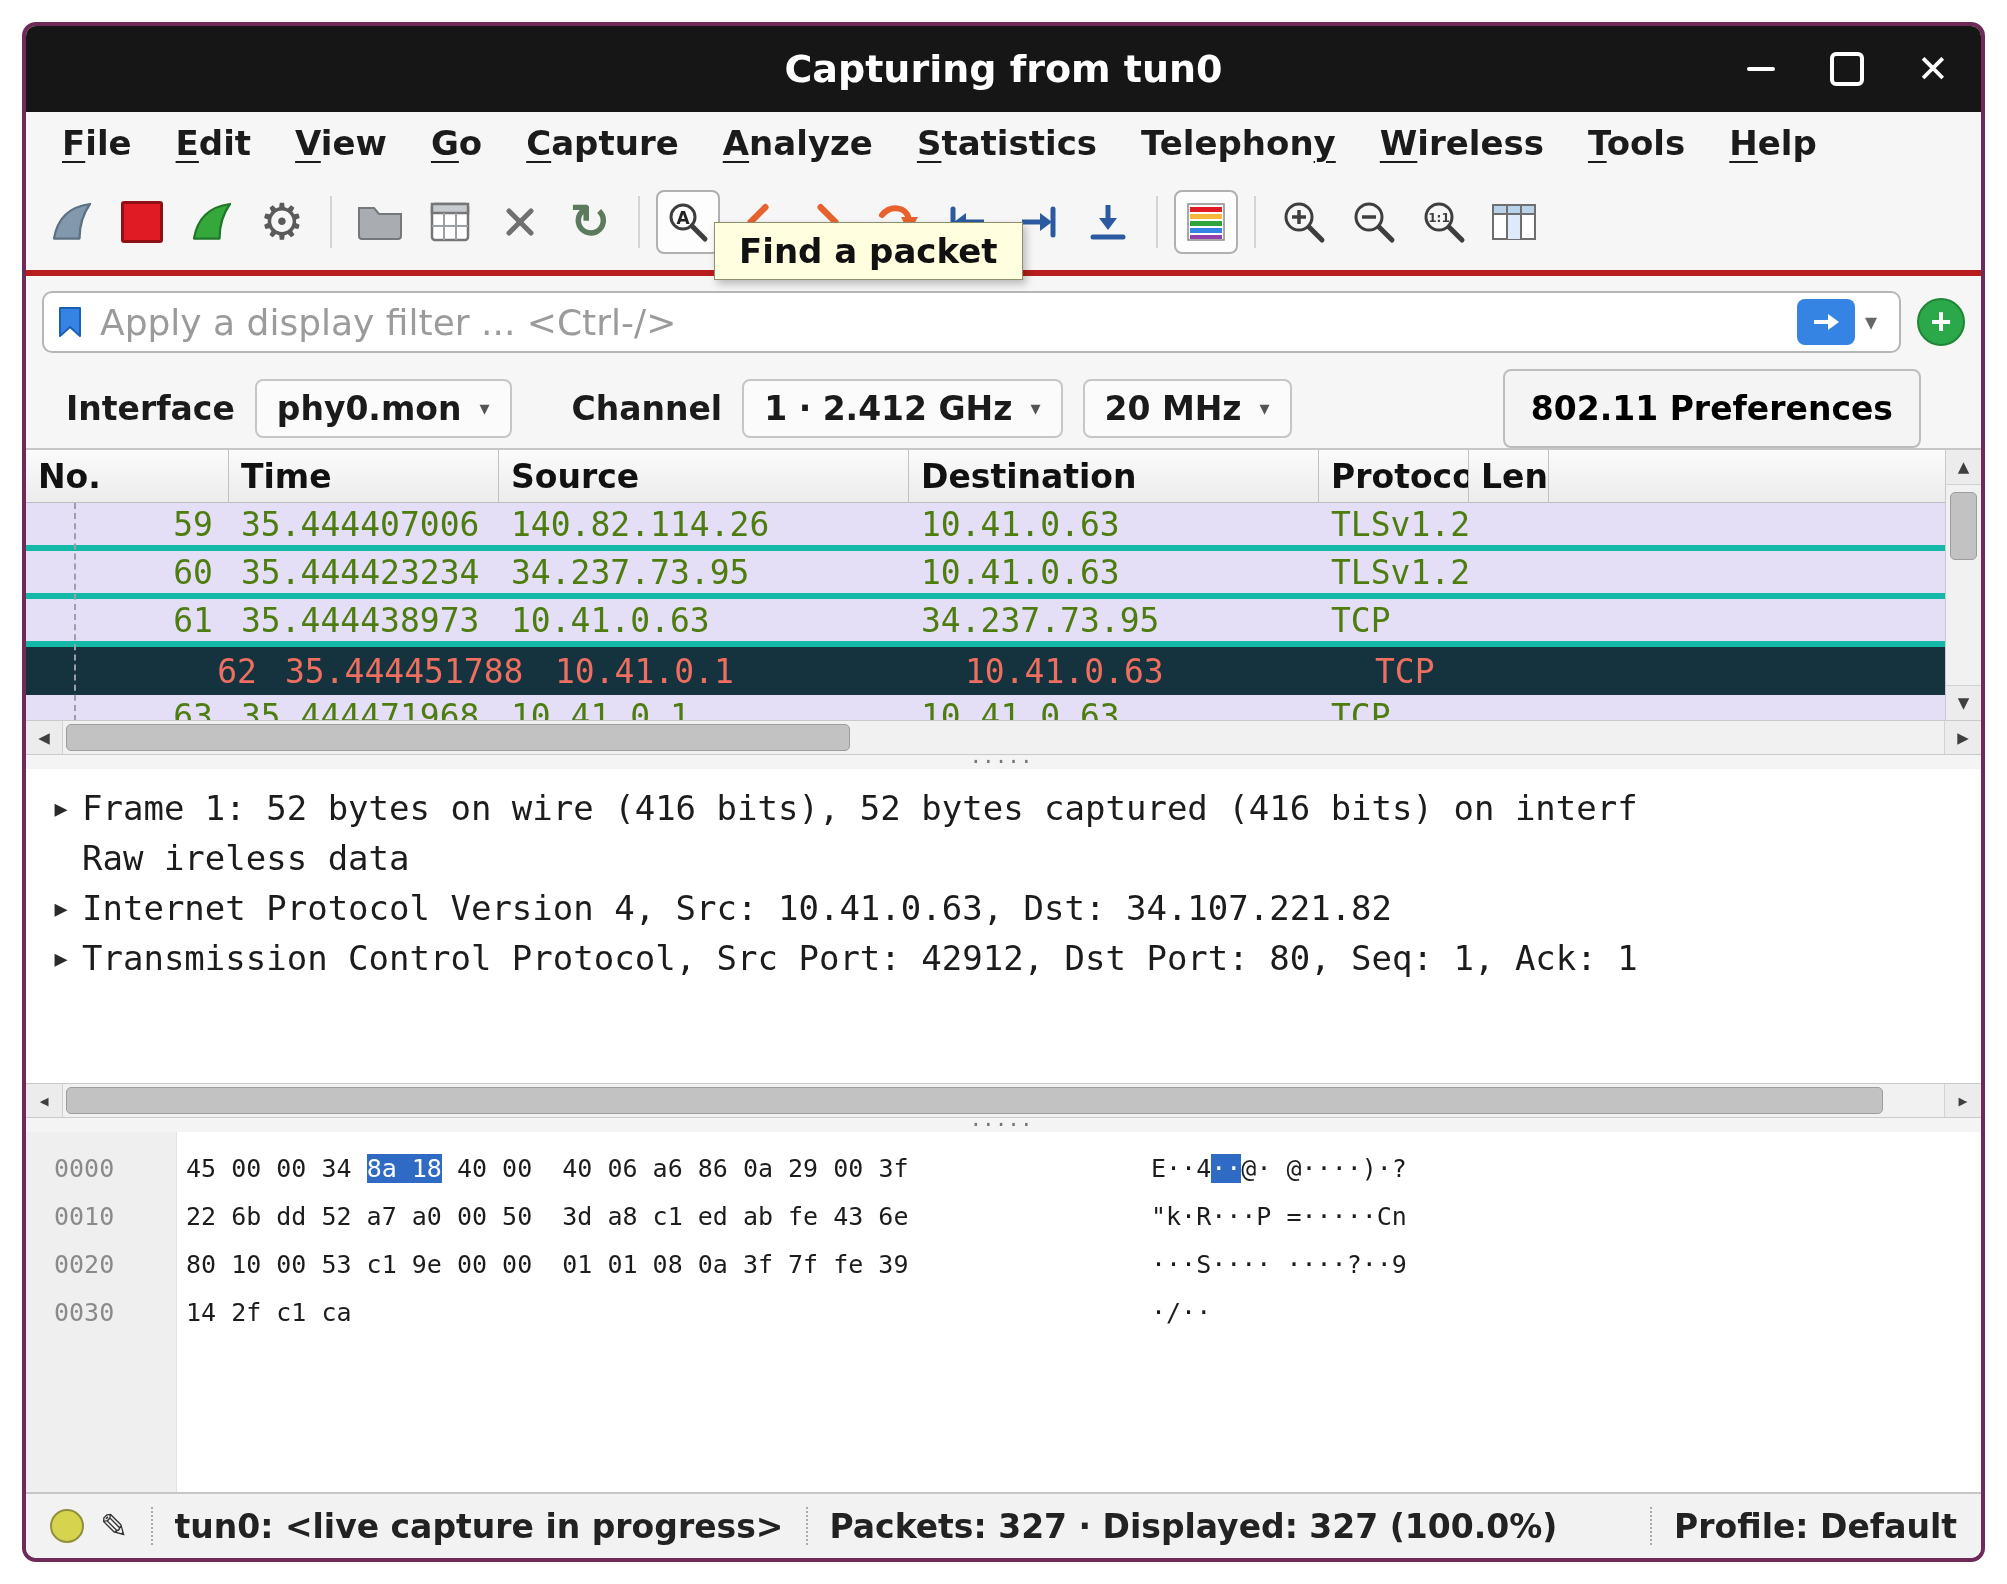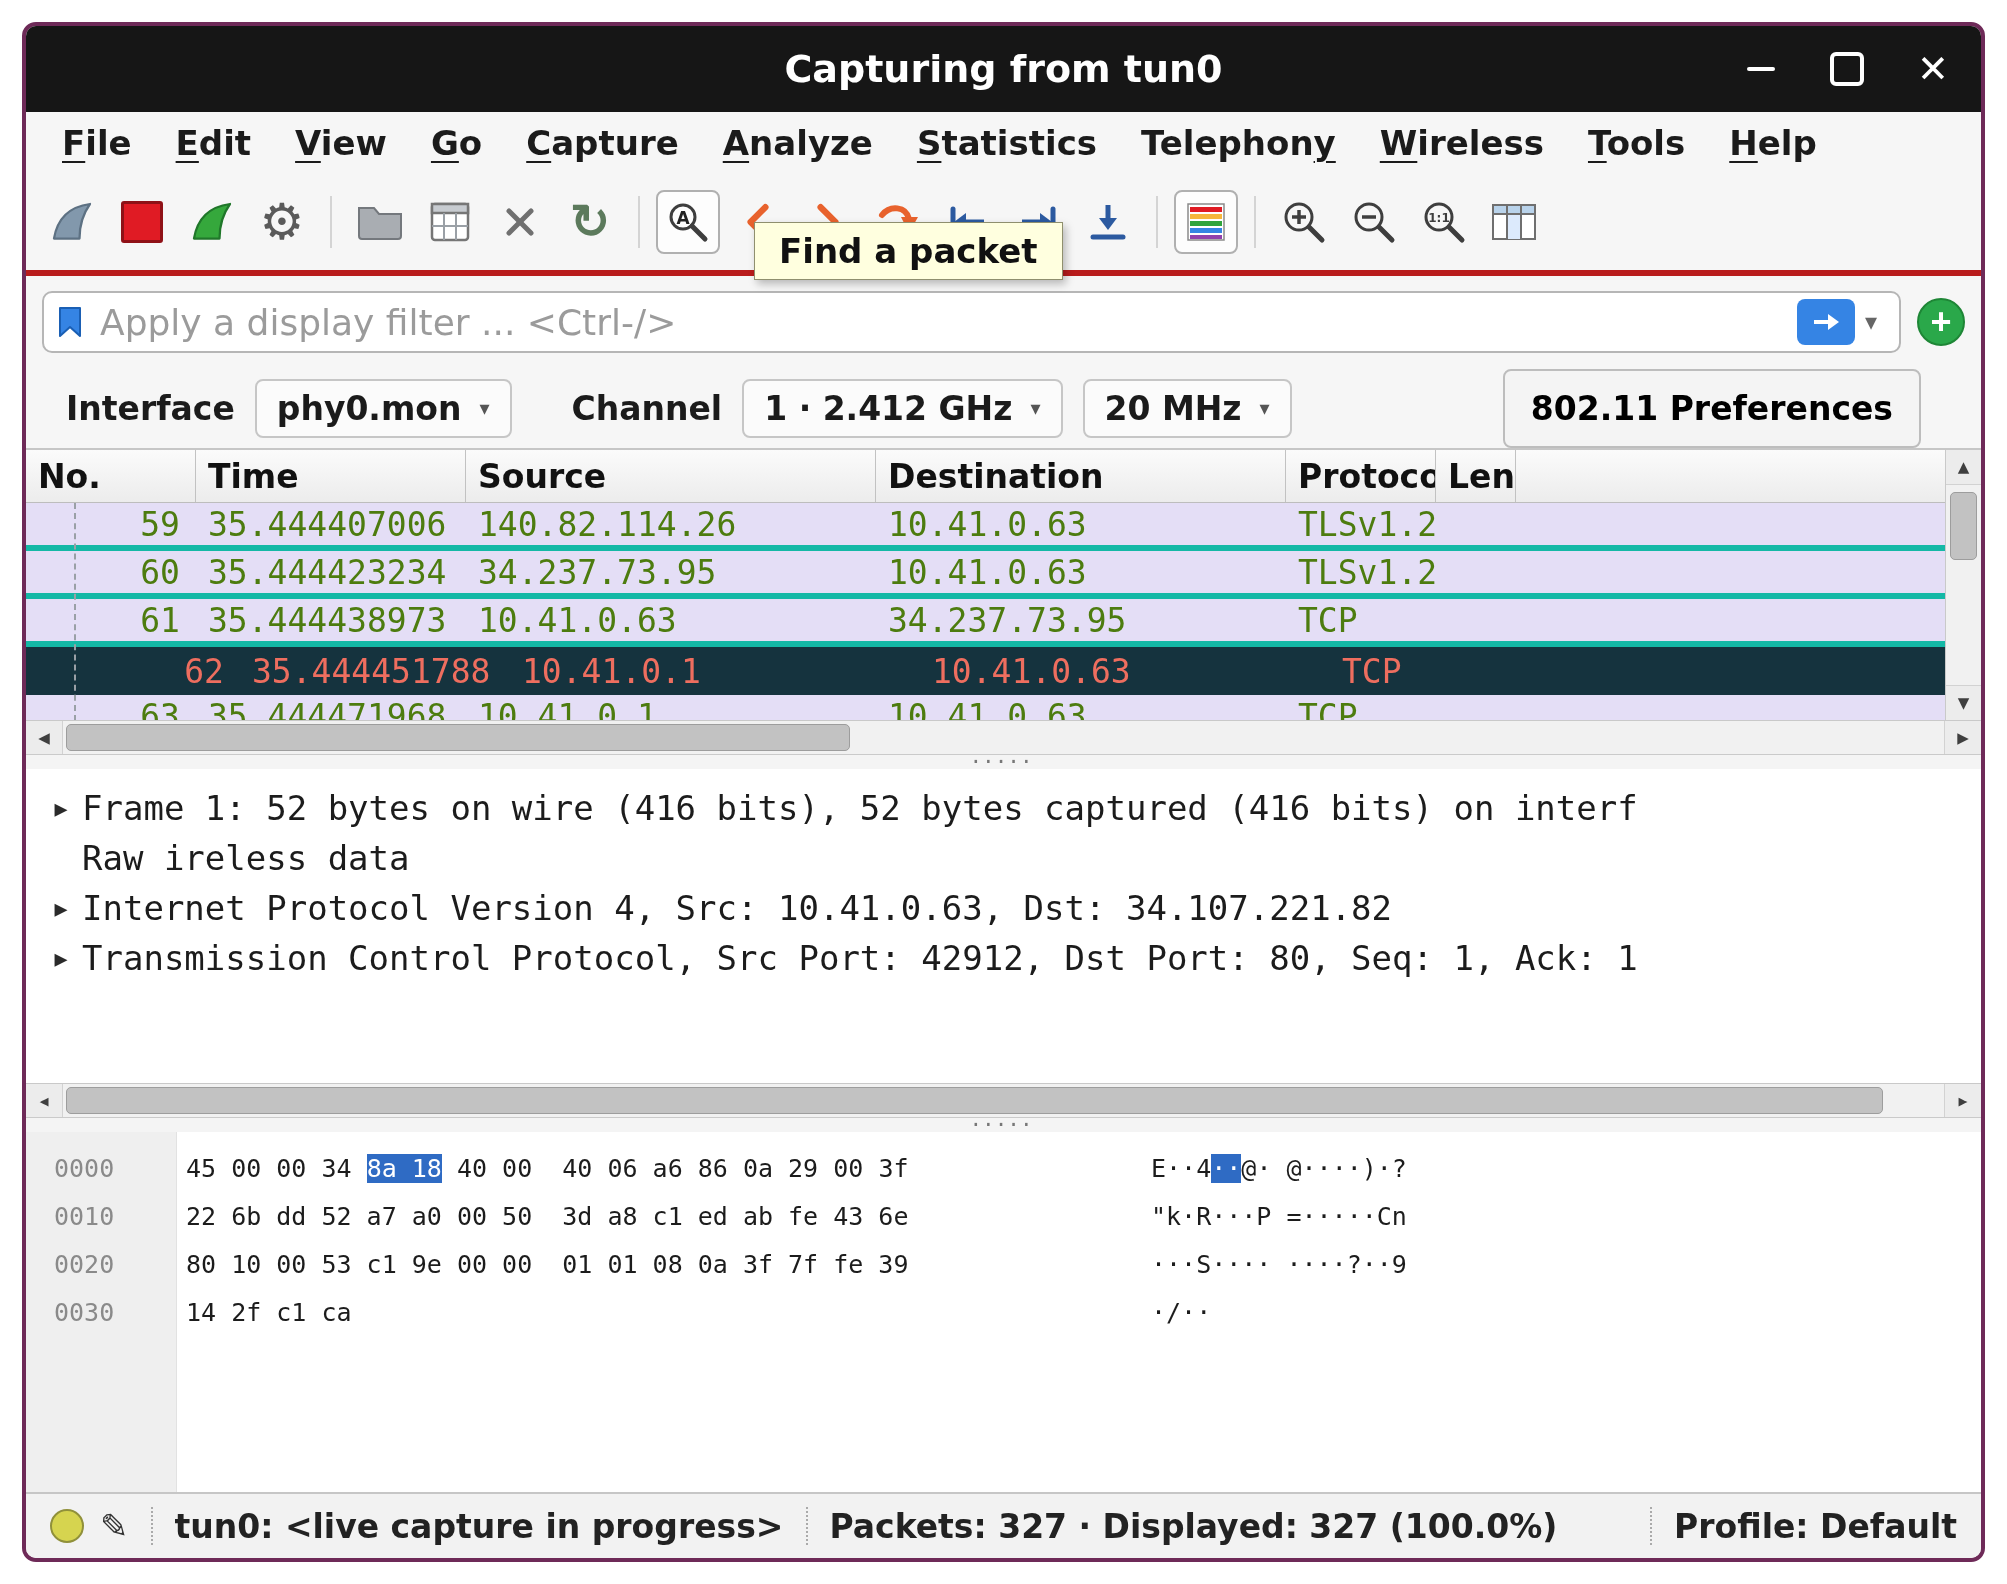--- a/index.html
+++ b/index.html
@@ -30,21 +30,21 @@
   .toolbar{height:96px;flex:none;display:flex;align-items:center;padding:0 14px;gap:6px;background:#f6f6f6;}
   .tbtn{width:64px;height:64px;border:2px solid transparent;border-radius:8px;background:transparent;
         display:flex;align-items:center;justify-content:center;padding:0;flex:none;cursor:pointer;}
   .tbtn.pressed{border-color:#b0b0b0;background:#fdfdfd;}
   .tsep{width:2px;height:52px;background:#d4d4d4;margin:0 10px;flex:none;}
   .glyph-gear{font-size:50px;color:#5a5a5a;line-height:1;}
   .glyph-reload{font-size:48px;color:#5c7a5c;font-weight:bold;line-height:1;}
   .stop-sq{width:36px;height:36px;background:var(--stop_red,#e01b24);border:3px solid #8f1117;border-radius:3px;}
 
   
-  .tooltip{position:absolute;left:728px;top:196px;background:var(--tooltip_bg,#ffffdf);
+  .tooltip{position:absolute;left:688px;top:196px;background:var(--tooltip_bg,#ffffdf);
            border:1px solid #8f8f6e;padding:8px 24px;font-size:34px;font-weight:bold;color:#111;
            box-shadow:3px 4px 8px rgba(0,0,0,.25);z-index:50;white-space:nowrap;}
 
   
   .filter-row{height:92px;flex:none;display:flex;align-items:center;padding:0 16px;
               background:#f6f6f6;border-top:6px solid #b91c1c;}
   .filter-input{flex:1;height:62px;background:#fff;border:2px solid #b6b6b6;border-radius:10px;
                 display:flex;align-items:center;padding:0 12px;box-sizing:border-box;}
   .filter-field{flex:1;border:none;outline:none;font-size:36px;font-family:inherit;color:#333;
                 background:transparent;margin-left:14px;min-width:0;}
@@ -66,21 +66,21 @@
   .prefs-btn{margin-left:auto;margin-right:20px;padding:18px 26px;background:#f4f4f4;
              border:2px solid #bdbdbd;border-radius:8px;font:inherit;font-weight:bold;cursor:pointer;}
 
   
   .packet-list{height:304px;flex:none;position:relative;background:#fff;}
   .pl-content{margin-right:36px;height:270px;overflow:hidden;}
   .pl-header{height:52px;display:flex;background:linear-gradient(#fbfbfb,#ececec);
              border-bottom:1px solid #bdbdbd;font-size:33px;font-weight:bold;color:#111;}
   .hcell{height:100%;display:flex;align-items:center;padding-left:12px;border-right:1px solid #c2c2c2;
          box-sizing:border-box;overflow:hidden;white-space:nowrap;flex:none;cursor:pointer;}
-  .c-no{width:170px;}.c-time{width:270px;}.c-src{width:410px;}.c-dst{width:410px;}
+  .c-no{width:203px;}.c-time{width:270px;}.c-src{width:410px;}.c-dst{width:410px;}
   .c-proto{width:150px;}.c-len{width:80px;}
   .c-fill{flex:1;border-right:none;cursor:default;}
   .pl-rows{height:218px;position:relative;overflow:hidden;background:#fff;
            font-family:"DejaVu Sans Mono",monospace;font-size:33px;}
   .prow{height:48px;display:flex;align-items:center;background:var(--row_lavender,#e4def6);
         color:#4d7c0f;white-space:nowrap;box-sizing:border-box;border-bottom:6px solid #14b8a6;cursor:pointer;}
   .prow.sel{background:var(--selected_row_bg,#15333e);color:var(--selected_row_fg,#ee6e5f);border-bottom:none;padding-left:44px;}
   .pcell{flex:none;overflow:hidden;padding-left:12px;box-sizing:border-box;white-space:pre;}
   .pcell.c-no{text-align:right;padding-right:16px;padding-left:0;}
   .dash-line{position:absolute;left:48px;top:0;bottom:0;width:0;border-left:2px dashed #9aa0a6;pointer-events:none;}

